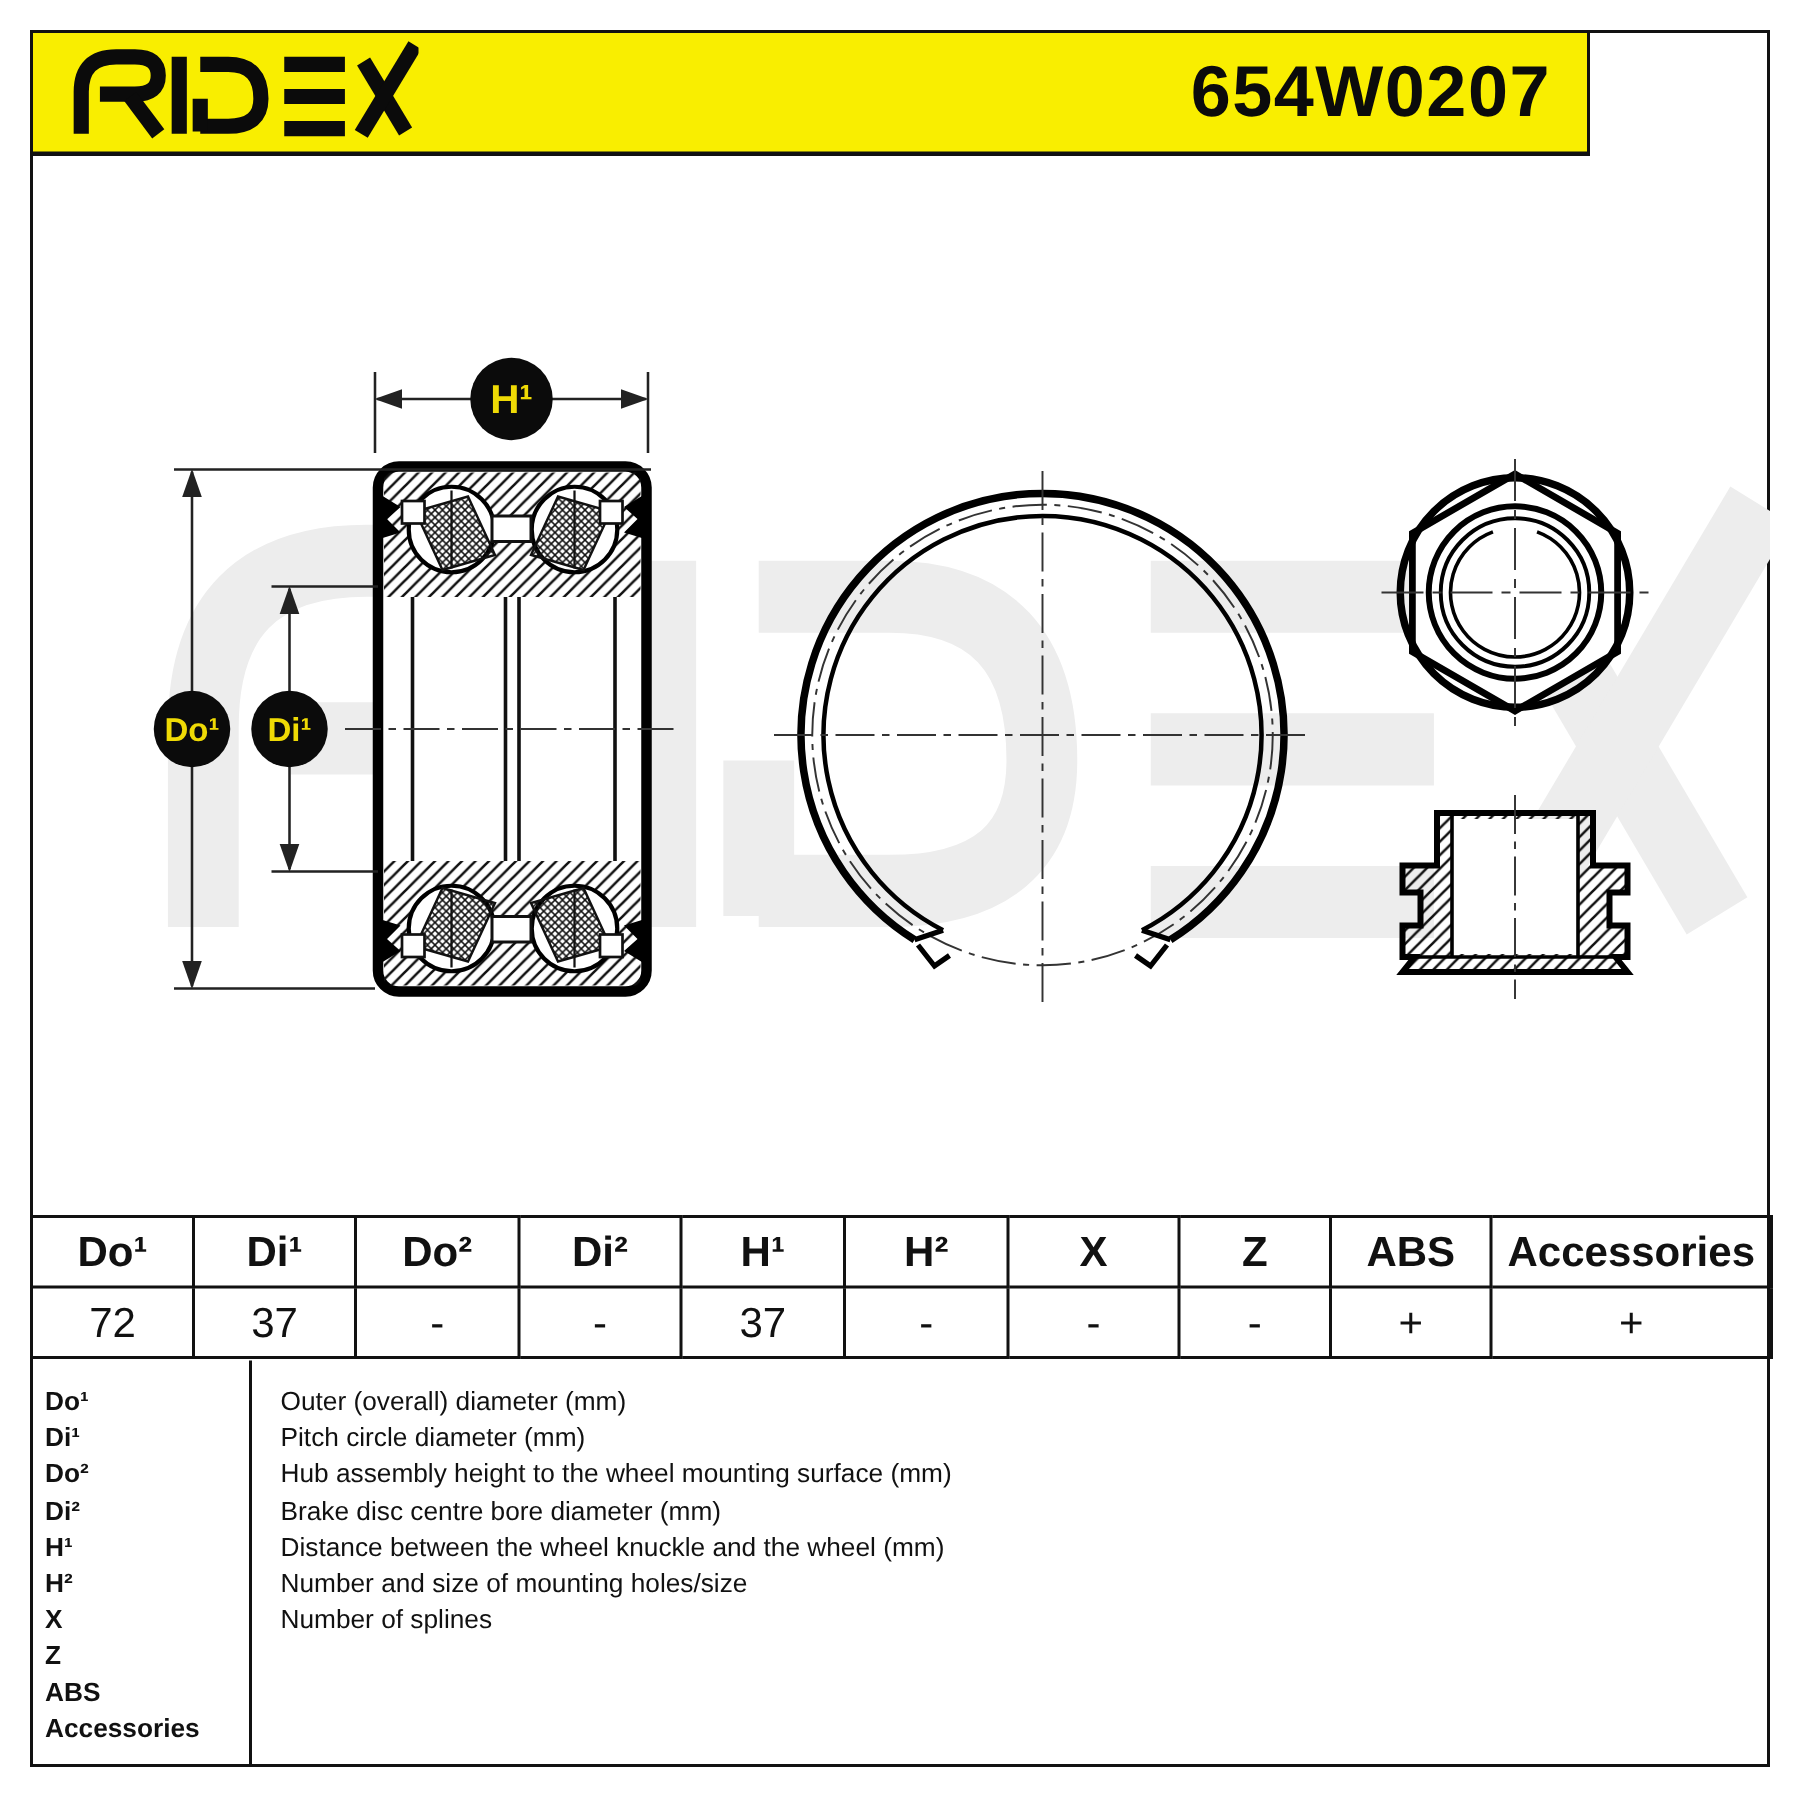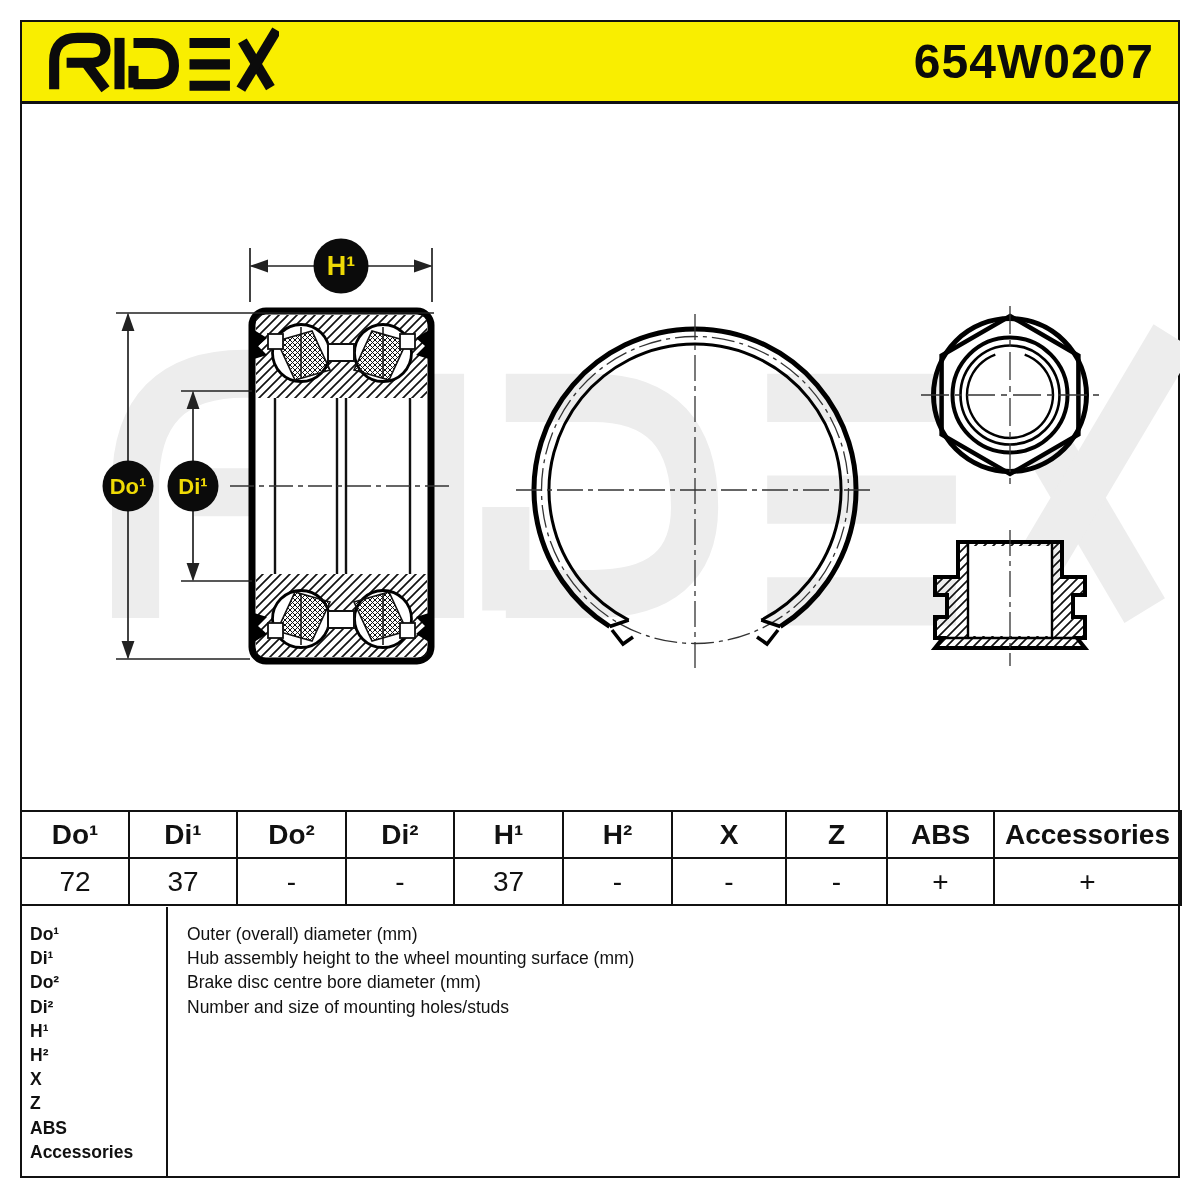--- a/index.html
+++ b/index.html
@@ -4,21 +4,21 @@
 <style>
   :root{
     --header-yellow:#F9EE00; --label-yellow:#EFDA05;
     --watermark-gray:#EDEDED; --line:#111111;
   }
   html,body{margin:0;padding:0;background:#fff;}
   .page{position:relative;width:1200px;height:1200px;background:#fff;overflow:hidden;
         font-family:"Liberation Sans","DejaVu Sans",sans-serif;color:#111;}
   .frame{position:absolute;left:20px;top:20px;width:1160px;height:1158px;
          border:2.5px solid var(--line);box-sizing:border-box;}
-  .header{position:absolute;left:20px;top:20px;width:1160px;height:84px;box-sizing:border-box;
+  .header{position:absolute;left:20px;top:20px;width:1040px;height:84px;box-sizing:border-box;
           background:var(--header-yellow);border:2.5px solid var(--line);border-bottom-width:3px;
           display:flex;align-items:center;justify-content:space-between;}
   .logo-svg{margin-left:22px;display:block;}
   .part-number{margin-right:24px;font-size:48px;font-weight:bold;letter-spacing:1px;color:#0b0b0b;}
   .drawing-svg{position:absolute;left:20px;top:104px;}
   .spec-table{position:absolute;left:20px;top:810px;width:1160px;border-collapse:collapse;table-layout:fixed;}
   .spec-table th,.spec-table td{border:2.5px solid var(--line);text-align:center;padding:0;box-sizing:border-box;}
   .spec-table th{height:47px;font-size:28px;font-weight:bold;}
   .spec-table td{height:47px;font-size:28px;font-weight:normal;margin-left:26px;}
   .legend{position:absolute;left:20px;top:907px;width:1160px;height:271px;box-sizing:border-box;display:flex;}
@@ -197,18 +197,21 @@
       <div class="legend-line">Di²</div>
       <div class="legend-line">H¹</div>
       <div class="legend-line">H²</div>
       <div class="legend-line">X</div>
       <div class="legend-line">Z</div>
       <div class="legend-line">ABS</div>
       <div class="legend-line">Accessories</div>
     </div>
     <div class="legend-descs">
       <div class="legend-line">Outer (overall) diameter (mm)</div>
+      <div class="legend-line">Pitch circle diameter (mm)</div>
       <div class="legend-line">Hub assembly height to the wheel mounting surface (mm)</div>
       <div class="legend-line">Brake disc centre bore diameter (mm)</div>
-      <div class="legend-line">Number and size of mounting holes/studs</div>
+      <div class="legend-line">Distance between the wheel knuckle and the wheel (mm)</div>
+      <div class="legend-line">Number and size of mounting holes/size</div>
+      <div class="legend-line">Number of splines</div>
     </div>
   </div>
 </div>
 
 </body></html>

